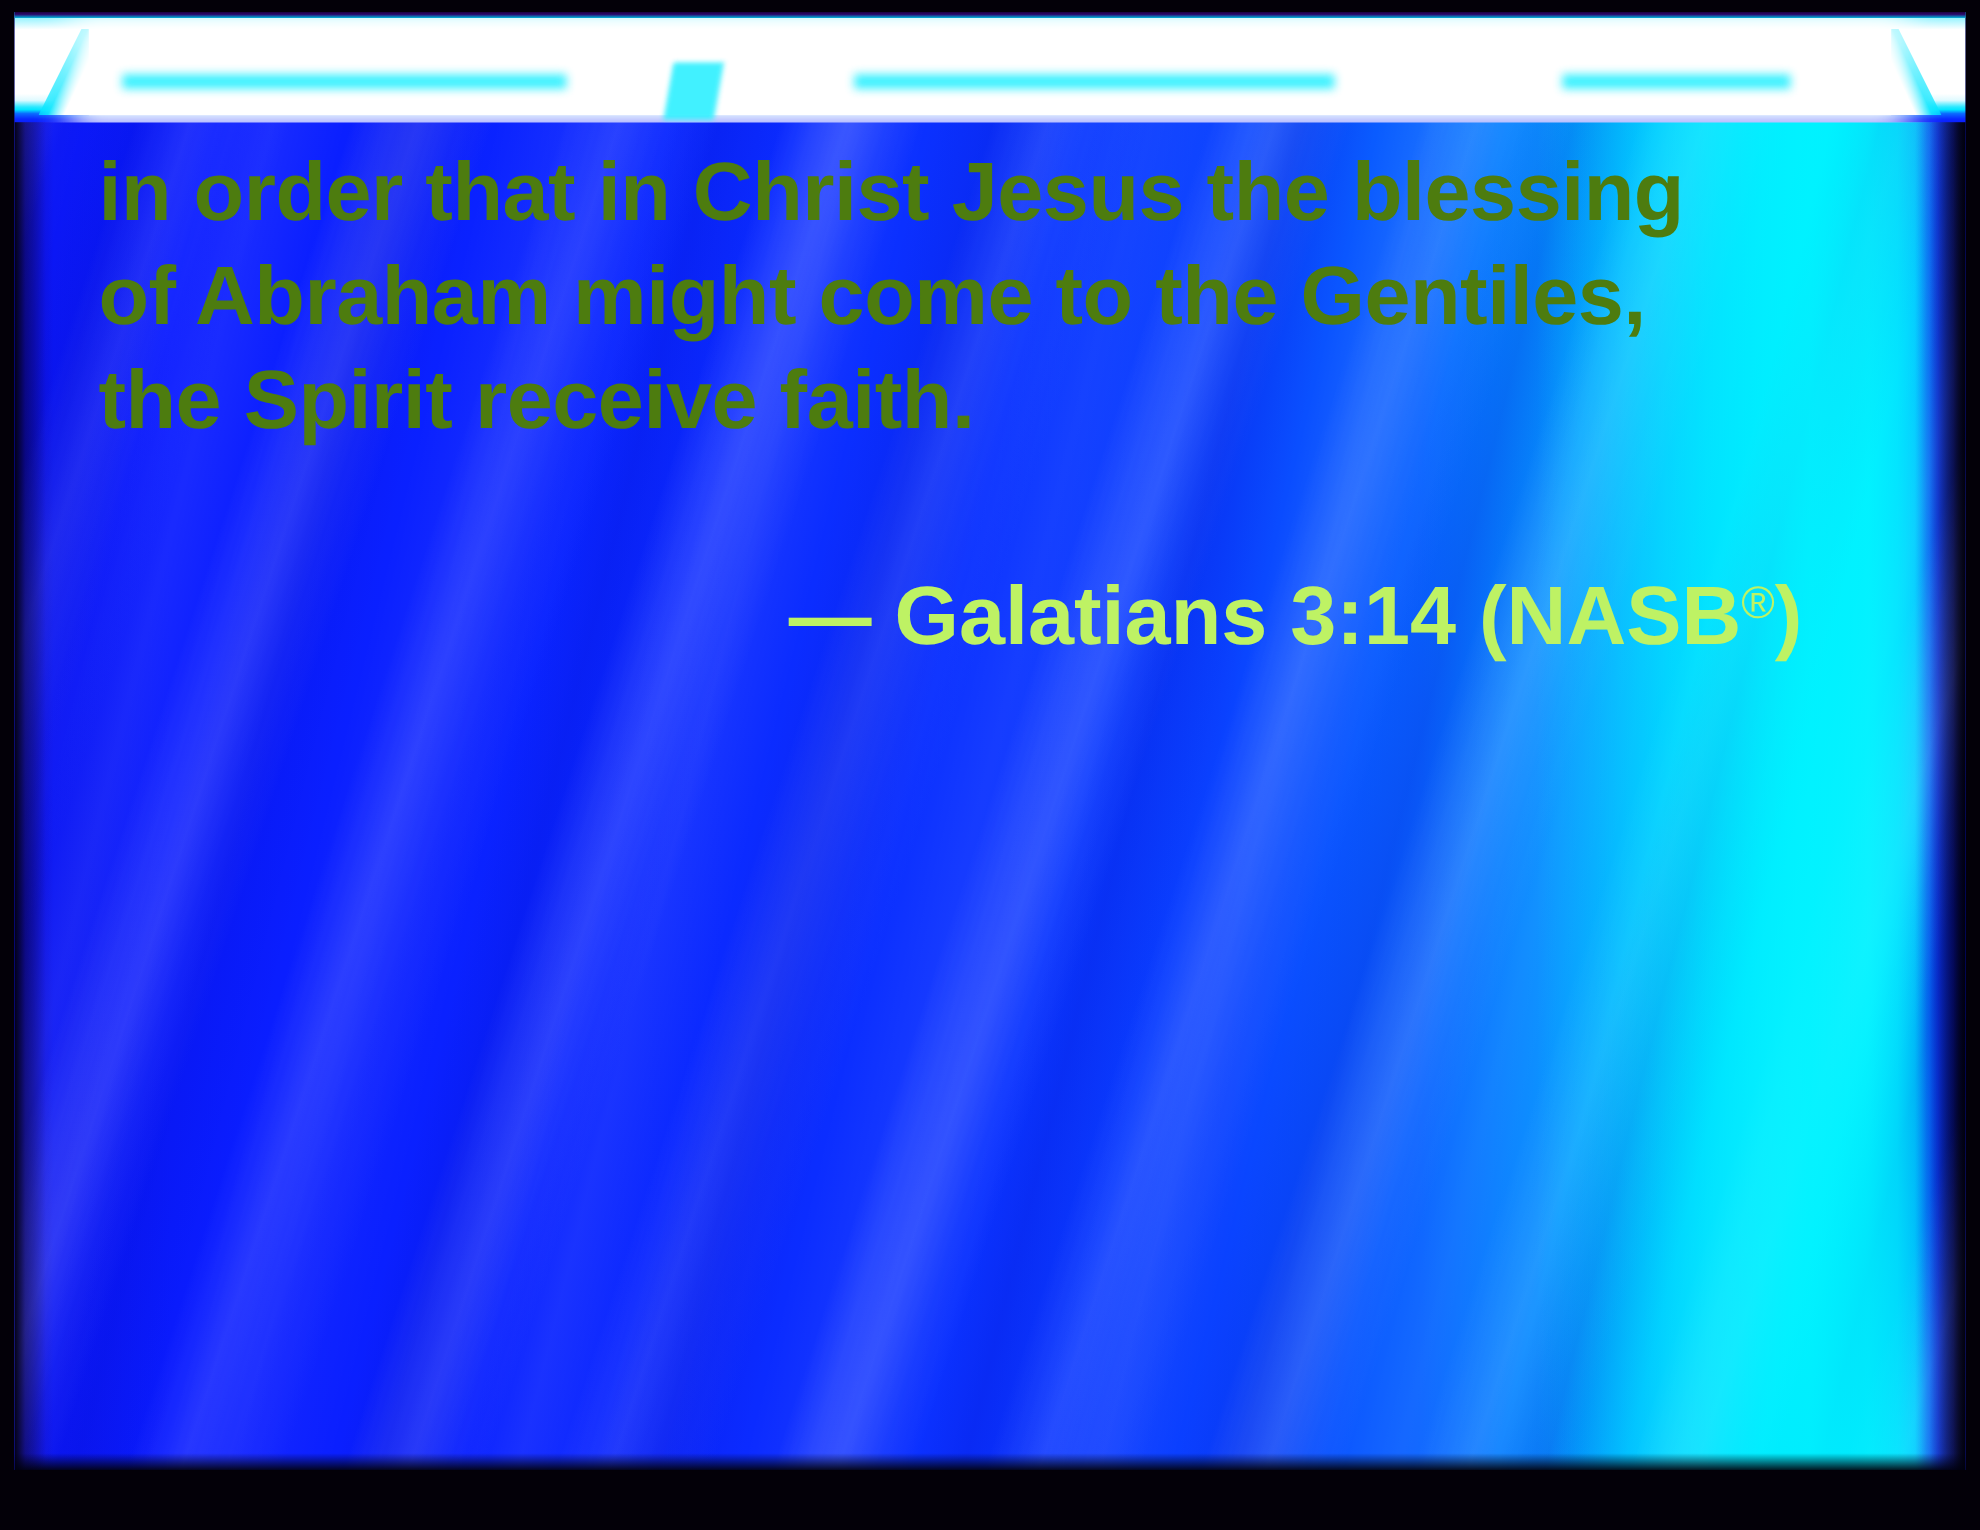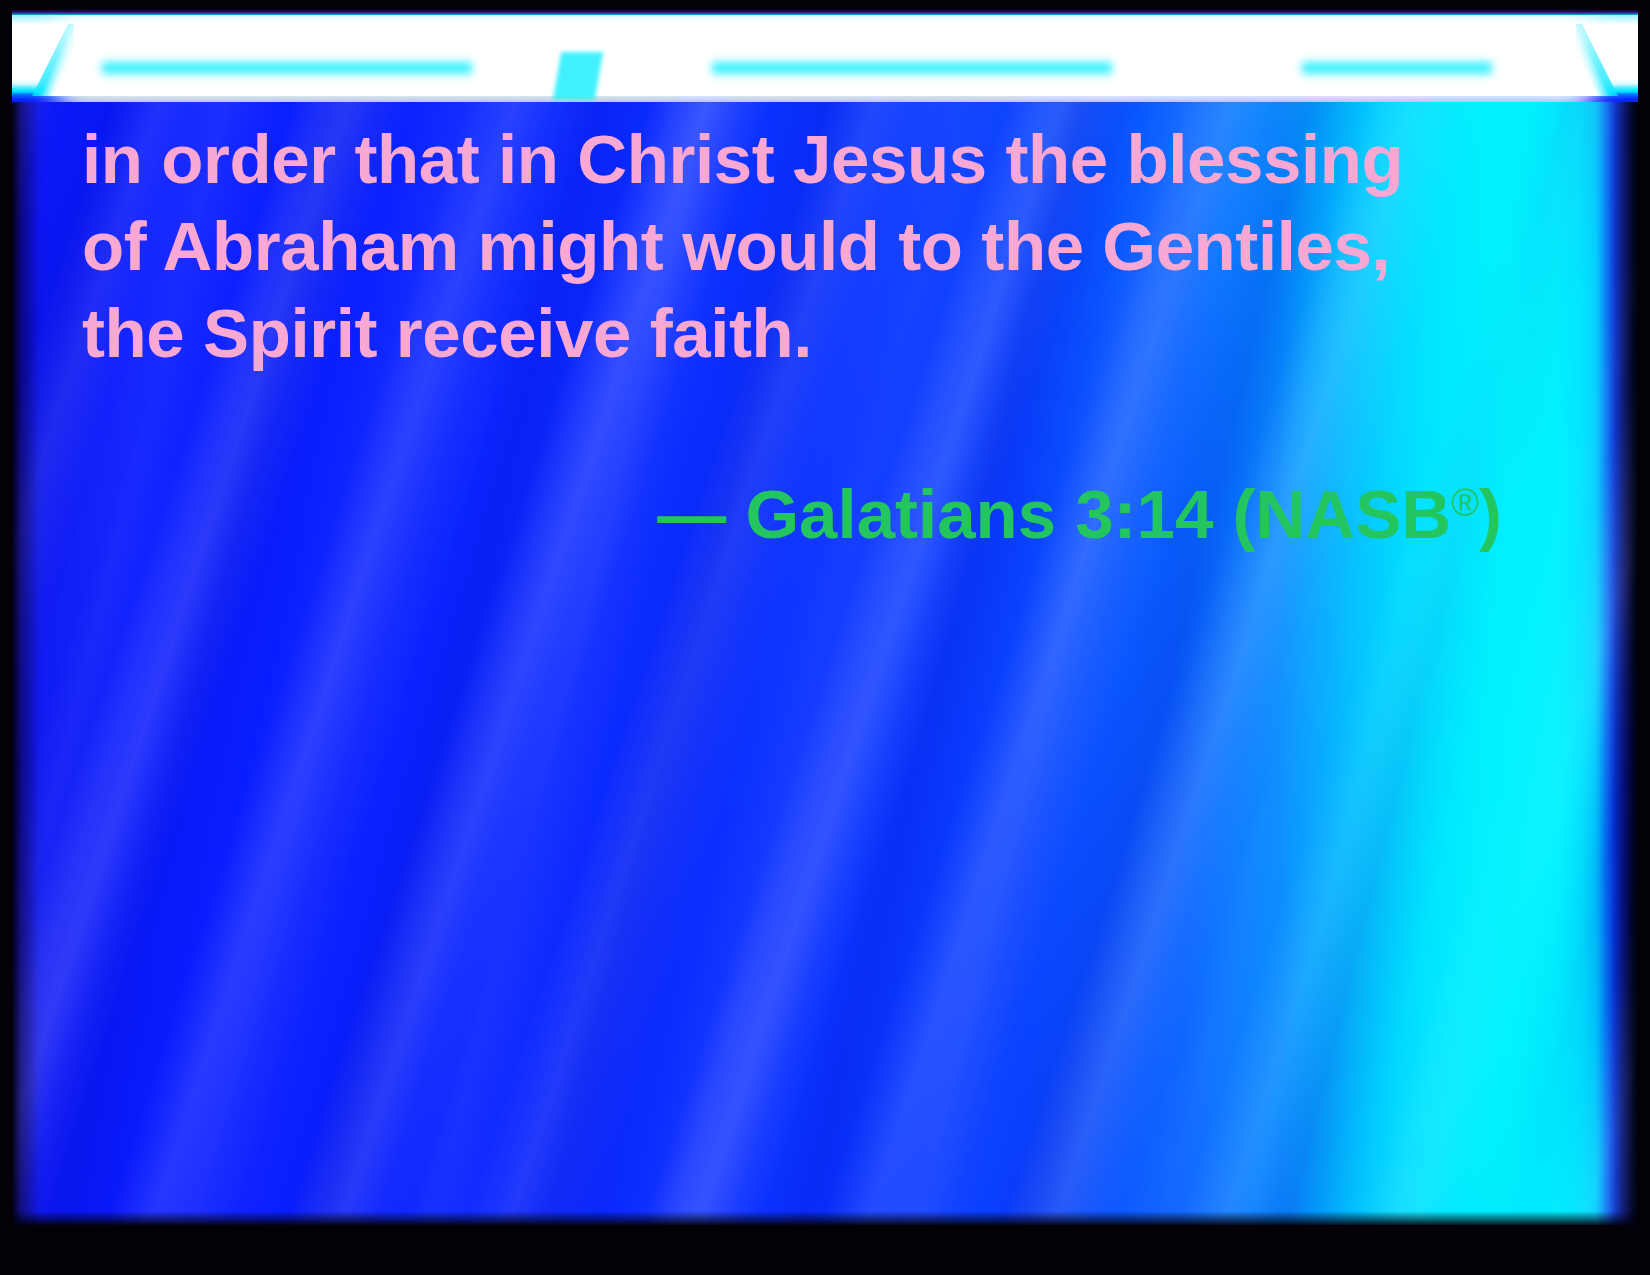--- a/index.html
+++ b/index.html
@@ -190,35 +190,35 @@
   }
 
   
   #verse {
     position: absolute;
     left: 82px;
     top: 116px;
     width: 1440px;
   }
   .verse-line {
-    color: #f9a8d4;
+    color: #4d7c0f;
     font-family: "Liberation Sans", sans-serif;
     font-weight: bold;
     font-size: 69px;
     line-height: 87px;
     letter-spacing: -0.4px;
     white-space: nowrap;
   }
   #attribution {
     position: absolute;
     left: 82px;
     top: 463px;
     width: 1420px;
     text-align: right;
-    color: #22c55e;
+    color: #bef264;
     font-family: "Liberation Sans", sans-serif;
     font-weight: bold;
     font-size: 69px;
     line-height: 80px;
     white-space: nowrap;
   }
   #attribution .reg {
     font-size: 38px;
     vertical-align: 22px;
     font-weight: normal;
@@ -244,21 +244,21 @@
     <div class="topbar-plate"></div>
     <div class="topbar-cyan-streak tcs1"></div>
     <div class="topbar-cyan-streak tcs2"></div>
     <div class="topbar-cyan-streak tcs3"></div>
     <div class="topbar-notch"></div>
     <div class="topbar-hairline"></div>
   </div>
 
   <div id="verse">
     <div class="verse-line">in order that in Christ Jesus the blessing</div>
-    <div class="verse-line">of Abraham might would to the Gentiles,</div>
+    <div class="verse-line">of Abraham might come to the Gentiles,</div>
     <div class="verse-line">the Spirit receive faith.</div>
   </div>
 
   <div id="attribution">
     <span>—</span><span>&nbsp;</span><span>Galatians 3:14</span><span>&nbsp;</span><span>(</span><span>NASB</span><span class="reg">®</span><span>)</span>
   </div>
 
 </div>
 
 </body></html>

